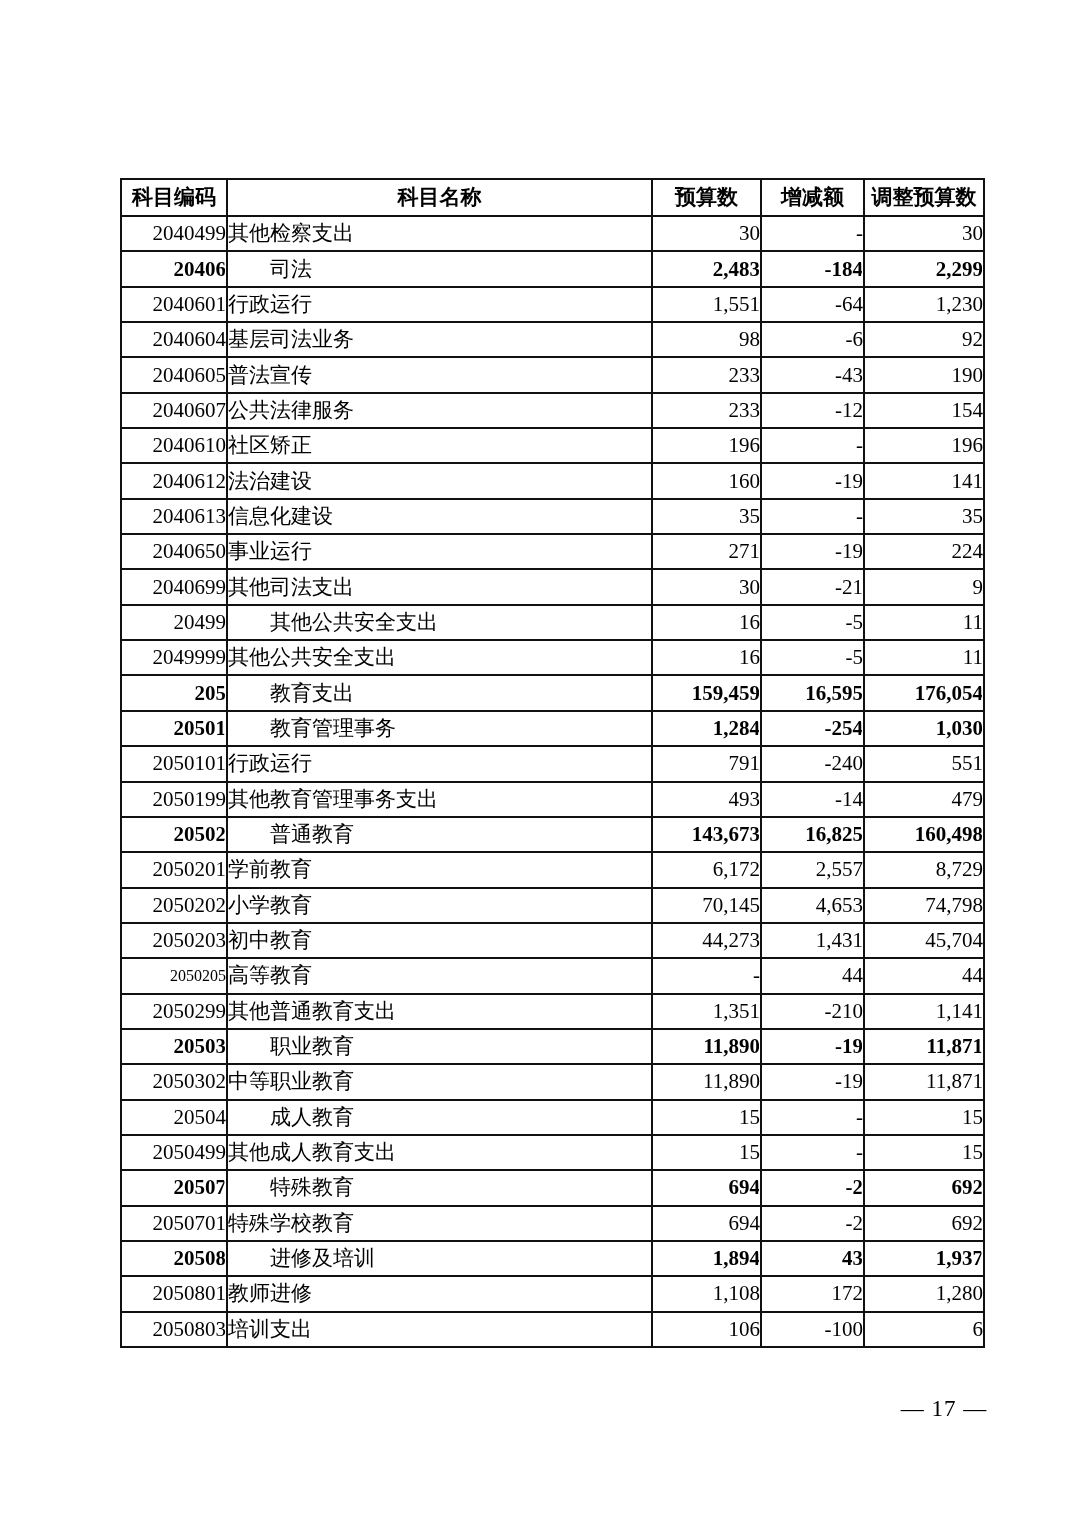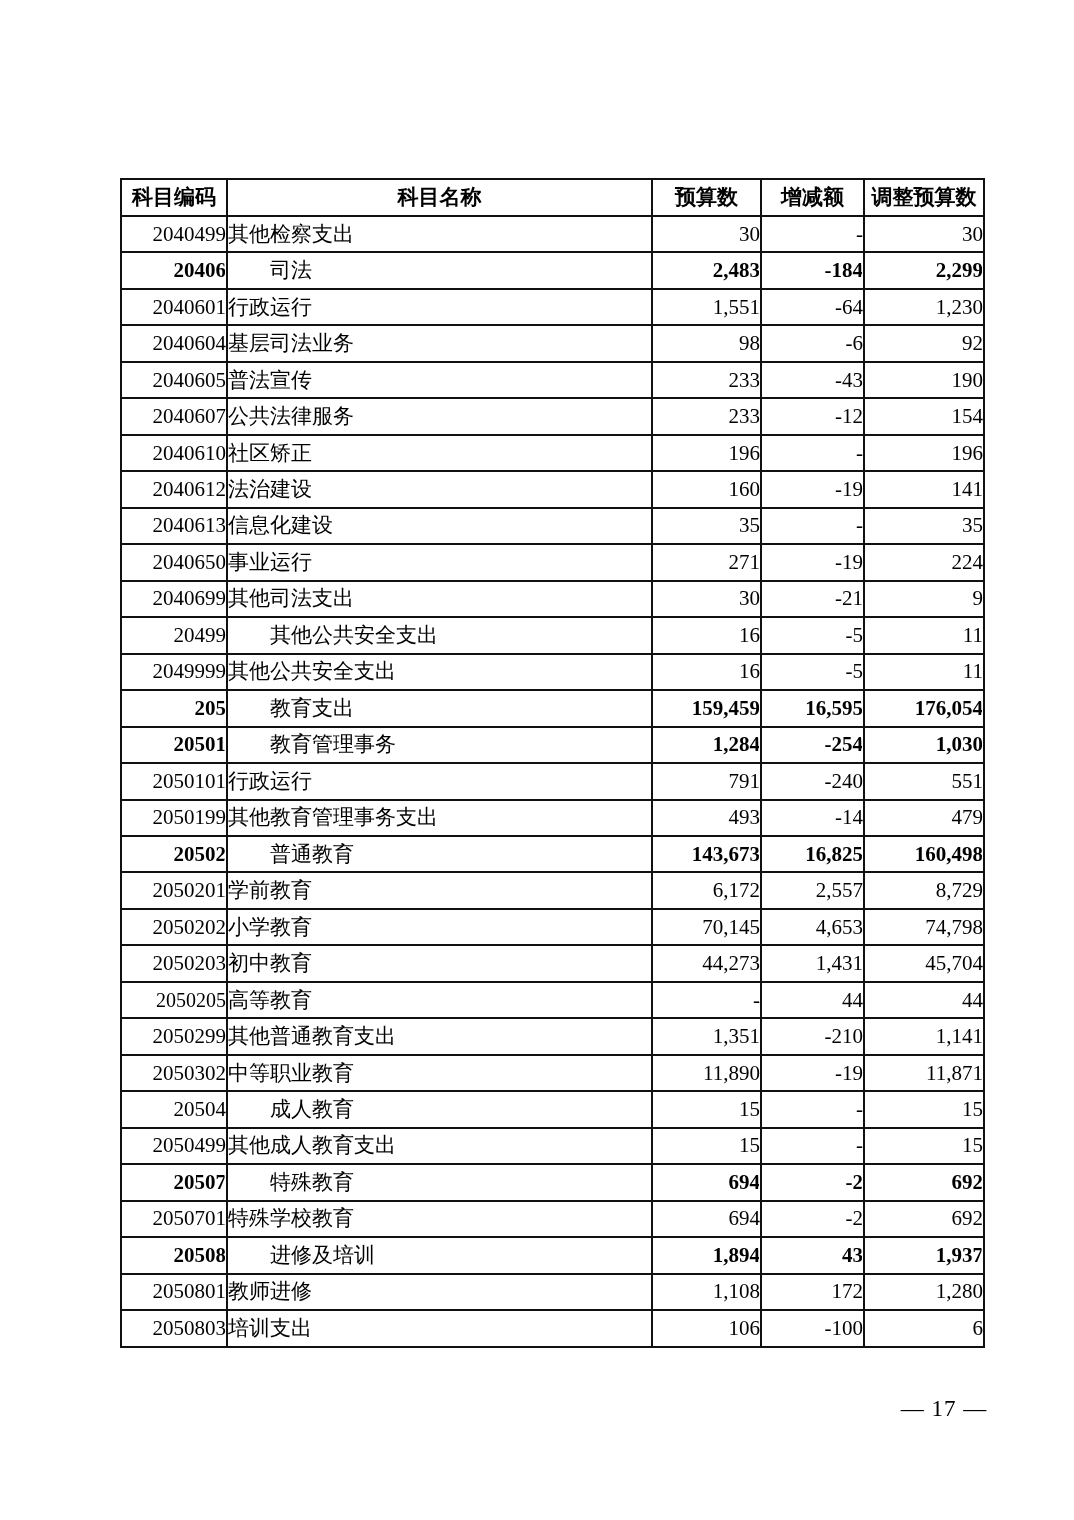--- a/index.html
+++ b/index.html
@@ -44,21 +44,21 @@
   table.budget th {
     font-weight: bold;
     text-align: center;
     height: 35px;
   }
   td.code {
     text-align: right;
     padding-right: 13px;
   }
   td.code.small {
-    font-size: 20px;
+    font-size: 16px;
     padding-left: 24px;
   }
   td.name {
     text-align: left;
     padding-left: 62px;
   }
   td.num {
     text-align: right;
     padding-right: 12px;
   }
@@ -257,20 +257,27 @@
           <td class="num">44</td>
           <td class="num">44</td>
         </tr>
         <tr class="detail">
           <td class="code">2050299</td>
           <td class="name">其他普通教育支出</td>
           <td class="num">1,351</td>
           <td class="num">-210</td>
           <td class="num">1,141</td>
         </tr>
+        <tr class="summary">
+          <td class="code">20503</td>
+          <td class="name">职业教育</td>
+          <td class="num">11,890</td>
+          <td class="num">-19</td>
+          <td class="num">11,871</td>
+        </tr>
         <tr class="detail">
           <td class="code">2050302</td>
           <td class="name">中等职业教育</td>
           <td class="num">11,890</td>
           <td class="num">-19</td>
           <td class="num">11,871</td>
         </tr>
         <tr class="summary-name">
           <td class="code">20504</td>
           <td class="name">成人教育</td>

